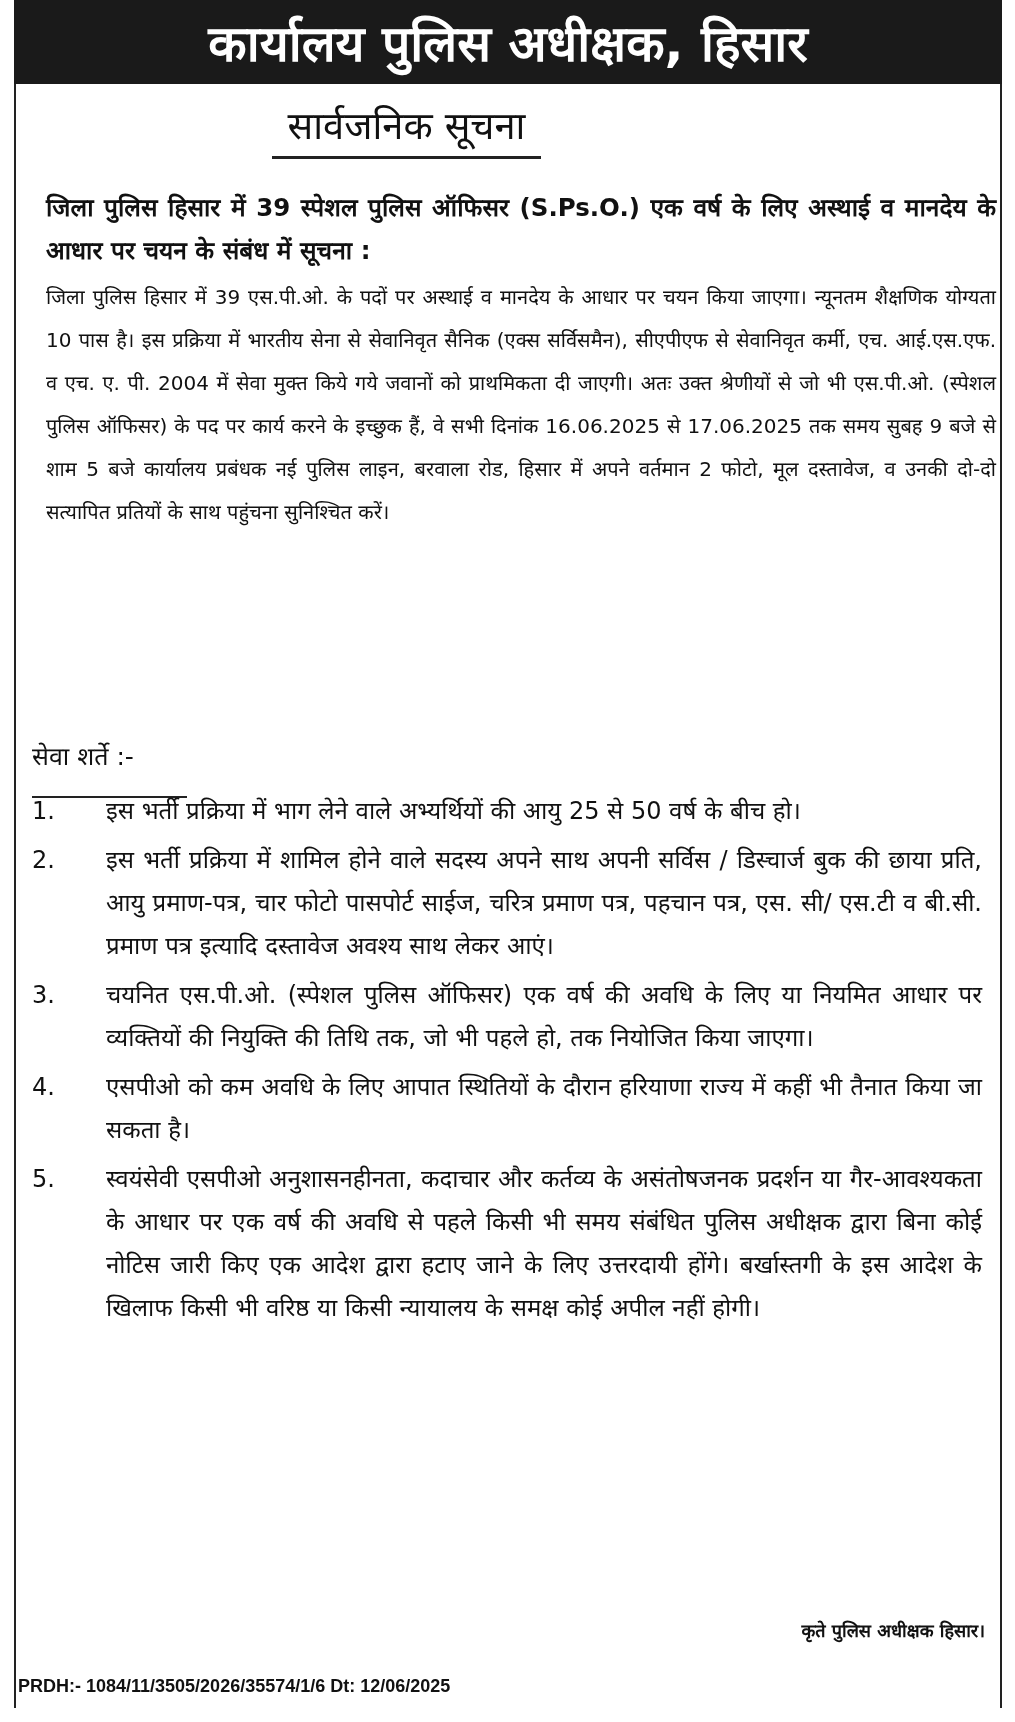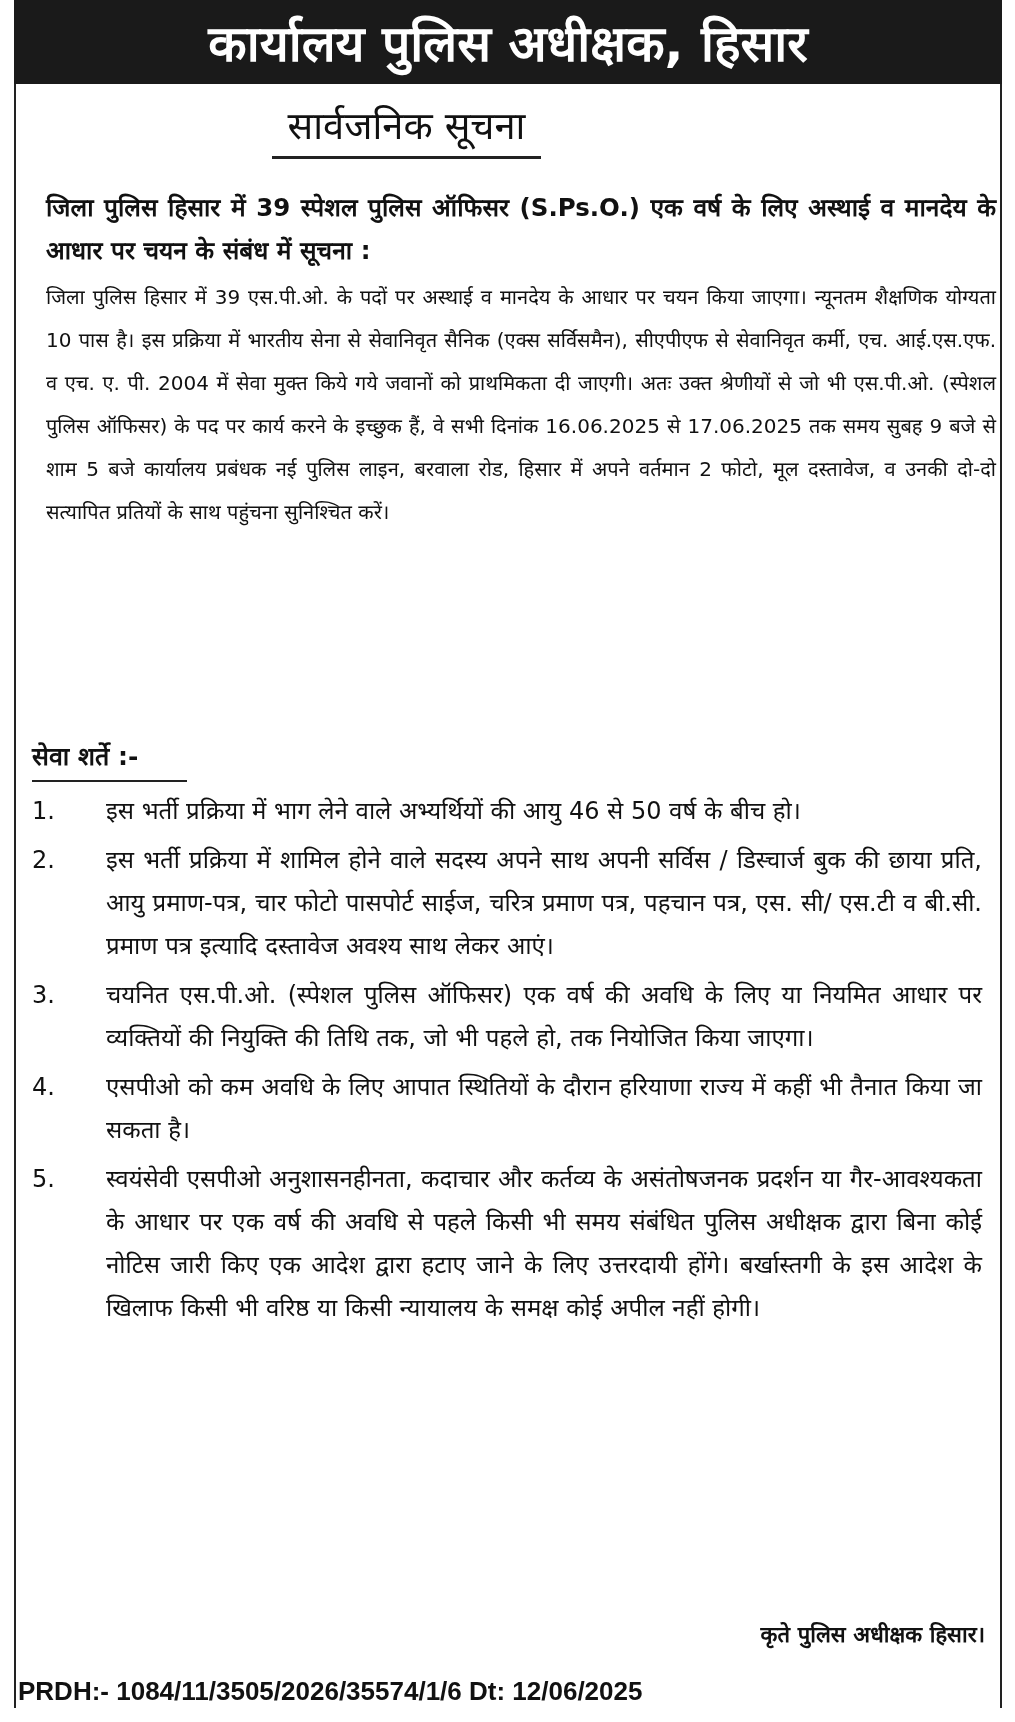--- a/index.html
+++ b/index.html
@@ -21,32 +21,32 @@
     border-bottom: 3px solid #222;
   }
   .content { position: absolute; left: 32px; width: 950px; margin-left: 14px; }
   .lead {
     top: 186px; font-size: 24.5px; font-weight: bold; line-height: 43px; text-align: justify;
   }
   .para {
     top: 276px; font-size: 20px; line-height: 43px; text-align: justify;
   }
   .section-heading {
-    position: absolute; left: 32px; top: 738px; font-size: 25px; font-weight: bold;
-    padding-bottom: 8px; border-bottom: 2px solid #222; width: 155px;
+    position: absolute; left: 32px; top: 738px; font-size: 25px; font-weight: normal;
+    padding-bottom: 24px; border-bottom: 2px solid #222; width: 155px;
   }
   .list { position: absolute; left: 32px; top: 790px; width: 950px; margin: 0; padding: 0; list-style: none; }
   .list-item { display: flex; font-size: 24px; line-height: 43px; margin-bottom: 6px; }
   .list-num { width: 74px; flex: none; }
   .list-text { flex: 1; text-align: justify; }
   .signature {
-    position: absolute; right: 30px; top: 1618px; font-size: 22px; font-weight: bold; text-align: right;
+    position: absolute; right: 30px; top: 1618px; font-size: 18px; font-weight: bold; text-align: right;
   }
   .footer-ref {
-    position: absolute; left: 18px; top: 1676px; font-size: 26px; font-weight: bold;
+    position: absolute; left: 18px; top: 1676px; font-size: 18px; font-weight: bold;
     font-family: "Liberation Sans", sans-serif; white-space: nowrap;
   }
 </style>
 </head>
 <body>
 
 <div class="frame"></div>
 
 <div class="header-bar">
   <div class="header-title">कार्यालय पुलिस अधीक्षक, हिसार</div>
@@ -58,21 +58,21 @@
 
 <div class="content lead">जिला पुलिस हिसार में 39 स्पेशल पुलिस ऑफिसर (S.Ps.O.) एक वर्ष के लिए अस्थाई व मानदेय के आधार पर चयन के संबंध में सूचना :</div>
 
 <div class="content para">जिला पुलिस हिसार में 39 एस.पी.ओ. के पदों पर अस्थाई व मानदेय के आधार पर चयन किया जाएगा। न्यूनतम शैक्षणिक योग्यता 10 पास है। इस प्रक्रिया में भारतीय सेना से सेवानिवृत सैनिक (एक्स सर्विसमैन), सीएपीएफ से सेवानिवृत कर्मी, एच. आई.एस.एफ. व एच. ए. पी. 2004 में सेवा मुक्त किये गये जवानों को प्राथमिकता दी जाएगी। अतः उक्त श्रेणीयों से जो भी एस.पी.ओ. (स्पेशल पुलिस ऑफिसर) के पद पर कार्य करने के इच्छुक हैं, वे सभी दिनांक 16.06.2025 से 17.06.2025 तक समय सुबह 9 बजे से शाम 5 बजे कार्यालय प्रबंधक नई पुलिस लाइन, बरवाला रोड, हिसार में अपने वर्तमान 2 फोटो, मूल दस्तावेज, व उनकी दो-दो सत्यापित प्रतियों के साथ पहुंचना सुनिश्चित करें।</div>
 
 <div class="section-heading">सेवा शर्ते :-</div>
 
 <ul class="list">
   <li class="list-item">
     <span class="list-num">1.</span>
-    <span class="list-text">इस भर्ती प्रक्रिया में भाग लेने वाले अभ्यर्थियों की आयु 46 से 50 वर्ष के बीच हो।</span>
+    <span class="list-text">इस भर्ती प्रक्रिया में भाग लेने वाले अभ्यर्थियों की आयु 25 से 50 वर्ष के बीच हो।</span>
   </li>
   <li class="list-item">
     <span class="list-num">2.</span>
     <span class="list-text">इस भर्ती प्रक्रिया में शामिल होने वाले सदस्य अपने साथ अपनी सर्विस / डिस्चार्ज बुक की छाया प्रति, आयु प्रमाण-पत्र, चार फोटो पासपोर्ट साईज, चरित्र प्रमाण पत्र, पहचान पत्र, एस. सी/ एस.टी व बी.सी. प्रमाण पत्र इत्यादि दस्तावेज अवश्य साथ लेकर आएं।</span>
   </li>
   <li class="list-item">
     <span class="list-num">3.</span>
     <span class="list-text">चयनित एस.पी.ओ. (स्पेशल पुलिस ऑफिसर) एक वर्ष की अवधि के लिए या नियमित आधार पर व्यक्तियों की नियुक्ति की तिथि तक, जो भी पहले हो, तक नियोजित किया जाएगा।</span>
   </li>
   <li class="list-item">

